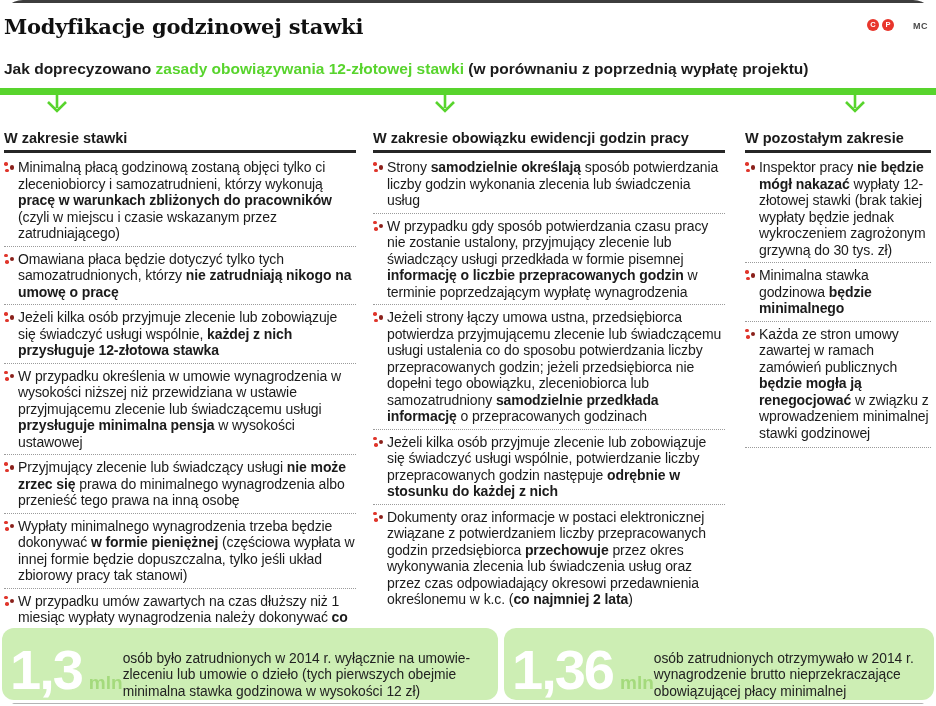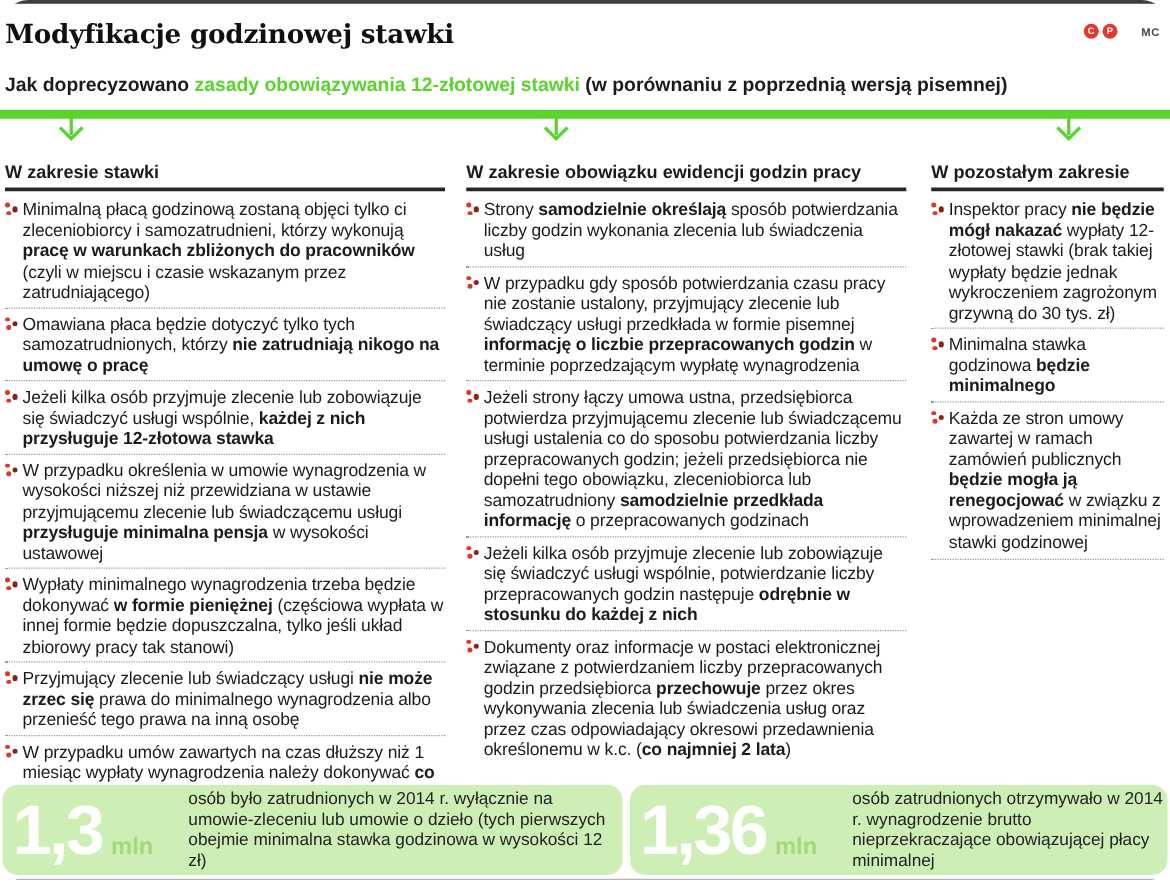--- a/index.html
+++ b/index.html
@@ -54,21 +54,21 @@
   .col-2 .item:last-child{border-bottom:1px dotted #9b9b9b;padding-bottom:6px;}
   .item b{letter-spacing:-0.1px;}
   .bullet{position:absolute;left:0;top:7px;width:11px;height:12px;display:block;}
   .bullet i{position:absolute;border-radius:50%;display:block;}
   .bullet i:nth-child(1){width:3.5px;height:3.5px;background:var(--bullet-red);left:0;top:0;}
   .bullet i:nth-child(2){width:3.5px;height:3.5px;background:var(--bullet-red);left:1px;top:6.5px;}
   .bullet i:nth-child(3){width:4.5px;height:4.5px;background:var(--bullet-dark);left:5.5px;top:3px;}
 
   .stat-box{
     position:absolute;top:628px;height:72px;background:var(--light-green);
-    border-radius:12px;display:flex;align-items:center;gap:28px;
+    border-radius:12px;display:flex;align-items:flex-end;
   }
   .stat-left{left:2px;width:496px;}
   .stat-right{left:504px;width:430px;}
   .stat-num{display:flex;align-items:baseline;margin-left:8px;flex:none;}
   .stat-value{font-size:56px;font-weight:bold;color:#fff;line-height:60px;letter-spacing:-2px;}
   .stat-unit{font-size:19px;font-weight:bold;color:var(--mln-green);margin-left:7px;}
   .stat-text{font-size:13.8px;line-height:16.5px;color:#222;}
   .stat-left .stat-text{width:348px;}
   .stat-right .stat-text{width:288px;}
 </style>
@@ -80,21 +80,21 @@
 
   <h1 class="title">Modyfikacje godzinowej stawki</h1>
 
   <div class="badges">
     <span class="badge">C</span>
     <span class="badge">P</span>
   </div>
   <div class="credit">MC</div>
 
   <div class="subtitle">
-    <span>Jak doprecyzowano </span><span class="hl">zasady obowiązywania 12-złotowej stawki</span><span> (w porównaniu z poprzednią wersją pisemnej)</span>
+    <span>Jak doprecyzowano </span><span class="hl">zasady obowiązywania 12-złotowej stawki</span><span> (w porównaniu z poprzednią wypłatę projektu)</span>
   </div>
 
   <div class="green-bar"></div>
 
   <div class="arrow arrow-1">
     <svg width="26" height="24" viewBox="0 0 26 24">
         <path d="M13 0 V14 M4 8 L13 17 L22 8" fill="none" stroke="#58d42d" stroke-width="2.6"></path>
       </svg>
   </div>
   <div class="arrow arrow-2">
@@ -128,26 +128,26 @@
           </span><span>Jeżeli kilka osób przyjmuje zlecenie lub zobowiązuje się świadczyć usługi wspólnie, </span><b>każdej z nich przysługuje 12-złotowa stawka</b></div>
         <div class="item"><span class="bullet">
             <i></i>
             <i></i>
             <i></i>
           </span><span>W przypadku określenia w umowie wynagrodzenia w wysokości niższej niż przewidziana w ustawie przyjmującemu zlecenie lub świadczącemu usługi </span><b>przysługuje minimalna pensja</b><span> w wysokości ustawowej</span></div>
         <div class="item"><span class="bullet">
             <i></i>
             <i></i>
             <i></i>
+          </span><span>Przyjmujący zlecenie lub świadczący usługi </span><b>nie może zrzec się</b><span> prawa do minimalnego wynagrodzenia albo przenieść tego prawa na inną osobę</span></div>
+        <div class="item"><span class="bullet">
+            <i></i>
+            <i></i>
+            <i></i>
           </span><span>Wypłaty minimalnego wynagrodzenia trzeba będzie dokonywać </span><b>w formie pieniężnej</b><span> (częściowa wypłata w innej formie będzie dopuszczalna, tylko jeśli układ zbiorowy pracy tak stanowi)</span></div>
-        <div class="item"><span class="bullet">
-            <i></i>
-            <i></i>
-            <i></i>
-          </span><span>Przyjmujący zlecenie lub świadczący usługi </span><b>nie może zrzec się</b><span> prawa do minimalnego wynagrodzenia albo przenieść tego prawa na inną osobę</span></div>
         <div class="item"><span class="bullet">
             <i></i>
             <i></i>
             <i></i>
           </span><span>W przypadku umów zawartych na czas dłuższy niż 1 miesiąc wypłaty wynagrodzenia należy dokonywać </span><b>co najmniej raz w miesiącu</b></div>
       </div>
   </div>
 
   <div class="col col-1">
     <div class="col-heading">W zakresie obowiązku ewidencji godzin pracy</div>

